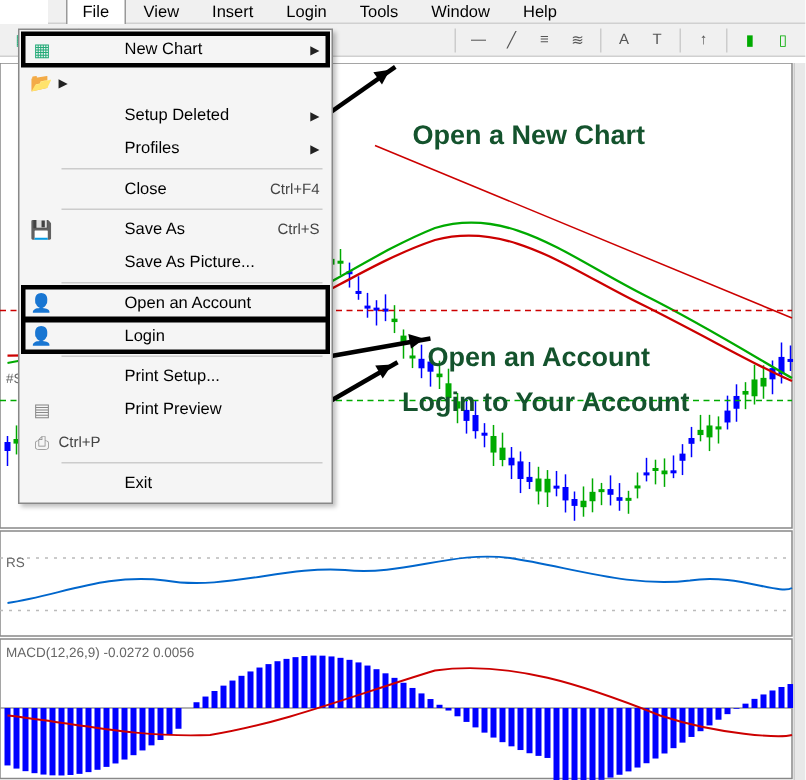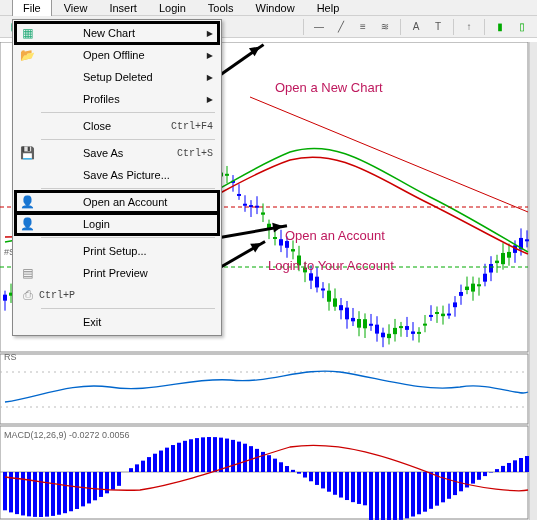--- a/index.html
+++ b/index.html
@@ -1,37 +1,37 @@
 <!DOCTYPE html>
 <html><head>
 <meta charset="utf-8">
 <style>
   * { margin: 0; padding: 0; box-sizing: border-box; }
   body { font-family: "Segoe UI", Tahoma, sans-serif; font-size: 11px; background: #fff; width: 537px; height: 520px; overflow: hidden; position: relative; }
   
-  .menubar { display: flex; background: #f0f0f0; border-bottom: 1px solid #d0d0d0; height: 16px; align-items: center; padding-left: 12px; gap: 2px; }
+  .menubar { display: flex; background: #f0f0f0; border-bottom: 1px solid #d0d0d0; height: 16px; align-items: center; padding-left: 12px; gap: 2px; margin-left: 32px; }
   .menubar-item { padding: 2px 10px; cursor: default; }
   .menubar-item.active { background: #fff; border: 1px solid #999; border-bottom: none; }
   
   .toolbar { display: flex; background: #f0f0f0; border-bottom: 1px solid #d0d0d0; height: 22px; align-items: center; padding: 0 6px; gap: 4px; }
   .tool-btn { width: 18px; height: 18px; display: flex; align-items: center; justify-content: center; font-size: 10px; color: #555; }
   .tool-sep { width: 1px; height: 16px; background: #ccc; margin: 0 2px; }
   
   .dropdown { position: absolute; top: 19px; left: 12px; width: 210px; background: #f5f5f5; border: 1px solid #888; box-shadow: 2px 2px 3px rgba(0,0,0,.25); z-index: 100; padding: 2px; }
   .menu-row { display: flex; align-items: center; height: 22px; padding: 0 6px 0 2px; position: relative; }
   .menu-icon { width: 22px; height: 20px; display: flex; align-items: center; justify-content: center; font-size: 12px; }
   .menu-label { flex: 1; padding-left: 4px; margin-left: 40px; }
-  .menu-shortcut { color: #444; font-size: 10px; font-family: Liberation Mono, monospace; }
+  .menu-shortcut { color: #444; font-size: 10px; }
   .menu-arrow { font-size: 8px; color: #222; }
   .menu-sep { height: 1px; background: #ccc; margin: 2px 4px 2px 26px; }
   .boxed { outline: 3px solid #000; outline-offset: -2px; }
   
   .chart-area { position: absolute; top: 42px; left: 0; right: 8px; bottom: 0; background: #fff; }
   
-  .annotation { position: absolute; font-weight: normal; font-size: 13px; color: #be185d; white-space: nowrap; }
+  .annotation { position: absolute; font-weight: bold; font-size: 18px; color: #14532d; white-space: nowrap; }
   .arrow-line { position: absolute; background: #000; height: 3px; transform-origin: left center; }
   .arrow-line::after { content: ""; position: absolute; right: -1px; top: -4px; border: 5px solid transparent; border-left: 10px solid #000; }
   
   .indicator-label { position: absolute; font-size: 9px; color: #666; }
   
   .right-scroll { position: absolute; right: 0; top: 42px; bottom: 0; width: 8px; background: #e8e8e8; border-left: 1px solid #ccc; }
   
   svg { display: block; }
 </style>
 </head>
@@ -360,39 +360,38 @@
         <rect x="501" width="4" y="423.90733510523097" height="6.09266489476903" fill="#00f"></rect>
         <rect x="507" width="4" y="420.96868049523266" height="9.031319504767346" fill="#00f"></rect>
         <rect x="513" width="4" y="418.3205117673506" height="11.679488232649394" fill="#00f"></rect>
         <rect x="519" width="4" y="415.99483946635576" height="14.005160533644236" fill="#00f"></rect>
         <rect x="525" width="4" y="414.01977586339217" height="15.980224136607841" fill="#00f"></rect>
       </g>
     <path d="M5,435 C50,440 90,450 140,448 C190,440 240,420 290,405 C340,398 390,415 440,435 C480,448 520,450 528,448" stroke="#c00" fill="none" stroke-width="1.3"></path>
   </svg>
 
   <div class="indicator-label" style="top:205px;left:4px;">#S</div>
-  <div class="indicator-label" style="top:310px;left:4px;text-align:center;">RS</div>
+  <div class="indicator-label" style="top:328px;left:4px;text-align:center;">RS</div>
   <div class="indicator-label" style="top:388px;left:4px;">MACD(12,26,9) -0.0272 0.0056</div>
 </div>
 
 <div class="right-scroll"></div>
 
 <div class="dropdown" id="dropdown">
     <div class="menu-row boxed">
       <div class="menu-icon">
         <span style="color:#2a7">▦</span>
       </div>
       <div class="menu-label">New Chart</div>
       <div class="menu-arrow">▶</div>
     </div>
     <div class="menu-row">
       <div class="menu-icon">
         <span style="color:#e90">📂</span>
       </div>
-      <div class="menu-label">Open Offline</div>
       <div class="menu-arrow">▶</div>
     </div>
     <div class="menu-row">
       <div class="menu-icon"></div>
       <div class="menu-label">Setup Deleted</div>
       <div class="menu-arrow">▶</div>
     </div>
     <div class="menu-row">
       <div class="menu-icon"></div>
       <div class="menu-label">Profiles</div>

